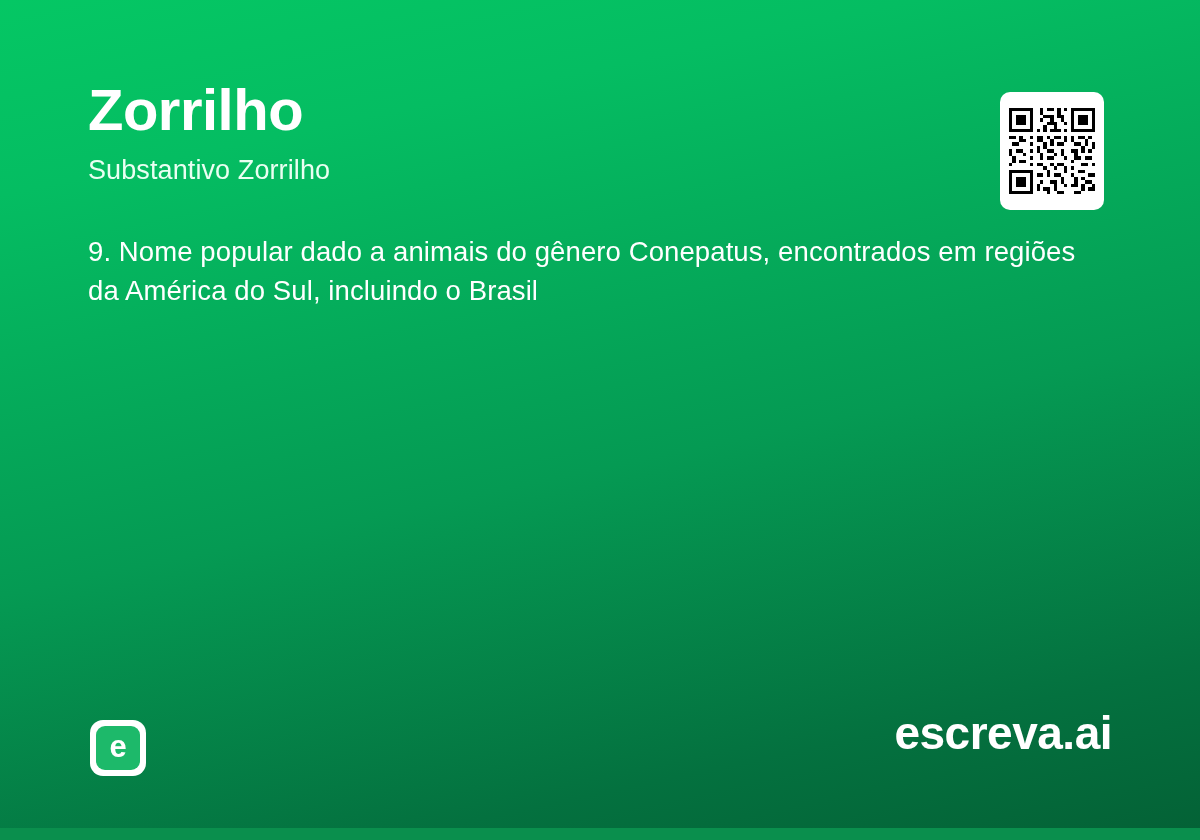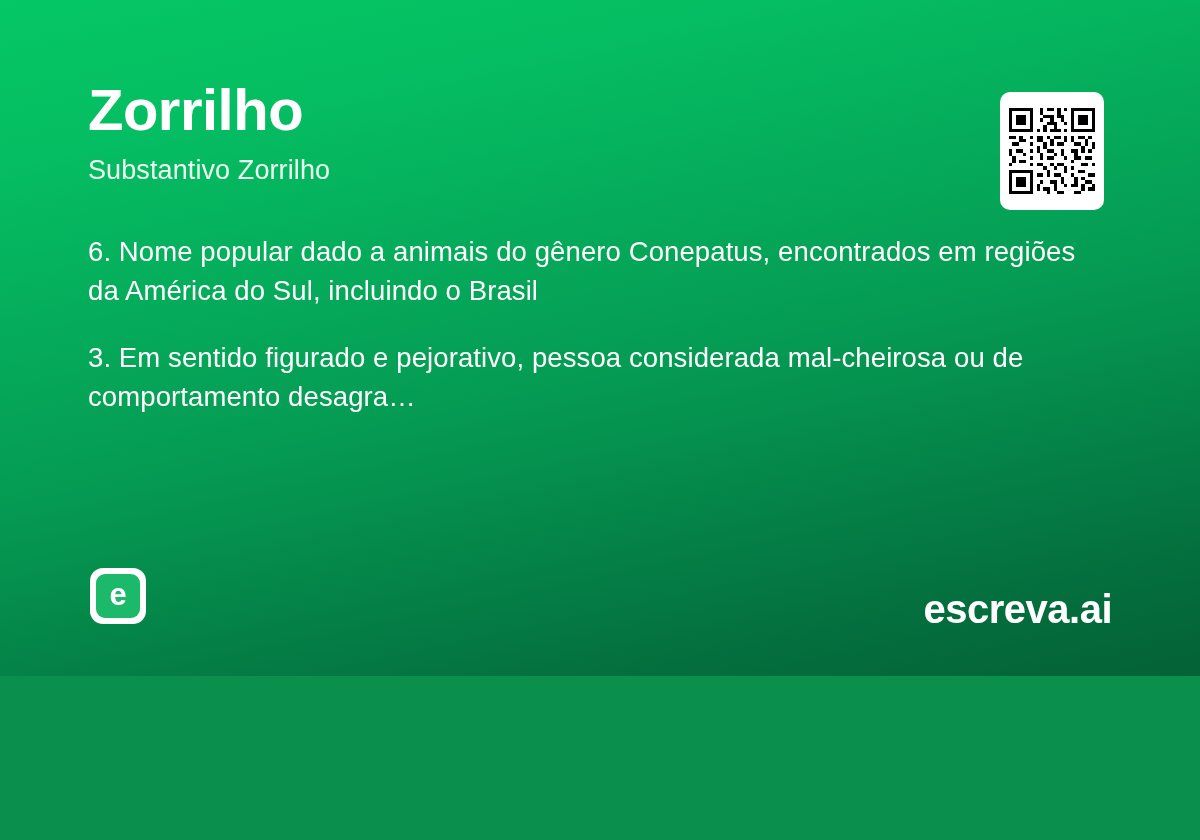--- a/index.html
+++ b/index.html
@@ -9,21 +9,21 @@
   body {
     width: 1200px;
     height: 840px;
     overflow: hidden;
     font-family: "Liberation Sans", sans-serif;
     background: #0a8f4d;
   }
   .card {
     position: relative;
     width: 1200px;
-    height: 676px;
+    height: 828px;
     box-sizing: border-box;
     background: linear-gradient(170deg, #07c濃 0%, #07c濃 0%);
     background: linear-gradient(168deg, #05c764 0%, #05bd62 18%, #059a53 55%, #04713f 85%, #046236 100%);
     overflow: hidden;
   }
   .content {
     position: absolute;
     left: 88px;
     top: 80px;
     width: 1010px;
@@ -100,39 +100,38 @@
     display: flex;
     align-items: center;
     justify-content: center;
     line-height: 1;
     padding-bottom: 3px;
     box-sizing: border-box;
   }
   .brand {
     position: absolute;
     right: 88px;
-    bottom: 44px;
-    color: #ffffff;
-    font-size: 40px;
+    bottom: 68px;
+    color: #ffffff;
+    font-size: 46px;
     font-weight: bold;
     letter-spacing: -0.5px;
   }
 </style>
 </head>
 <body>
 
 <div class="card">
 
   <div class="content">
     <h1 class="word">Zorrilho</h1>
     <div class="pos">Substantivo Zorrilho</div>
 
     <div class="definitions">
-      <p class="definition">6. Nome popular dado a animais do gênero Conepatus, encontrados em regiões da América do Sul, incluindo o Brasil</p>
-      <p class="definition">3. Em sentido figurado e pejorativo, pessoa considerada mal-cheirosa ou de comportamento desagra…</p>
+      <p class="definition">9. Nome popular dado a animais do gênero Conepatus, encontrados em regiões da América do Sul, incluindo o Brasil</p>
     </div>
   </div>
 
   <div class="qr-wrap">
     <svg width="86" height="86" viewBox="0 0 25 25" shape-rendering="crispEdges" aria-hidden="true">
       <rect width="25" height="25" fill="#ffffff"></rect>
       <g fill="#000000">
 
         <rect x="0" y="0" width="7" height="1"></rect>
           <rect x="0" y="6" width="7" height="1"></rect>

